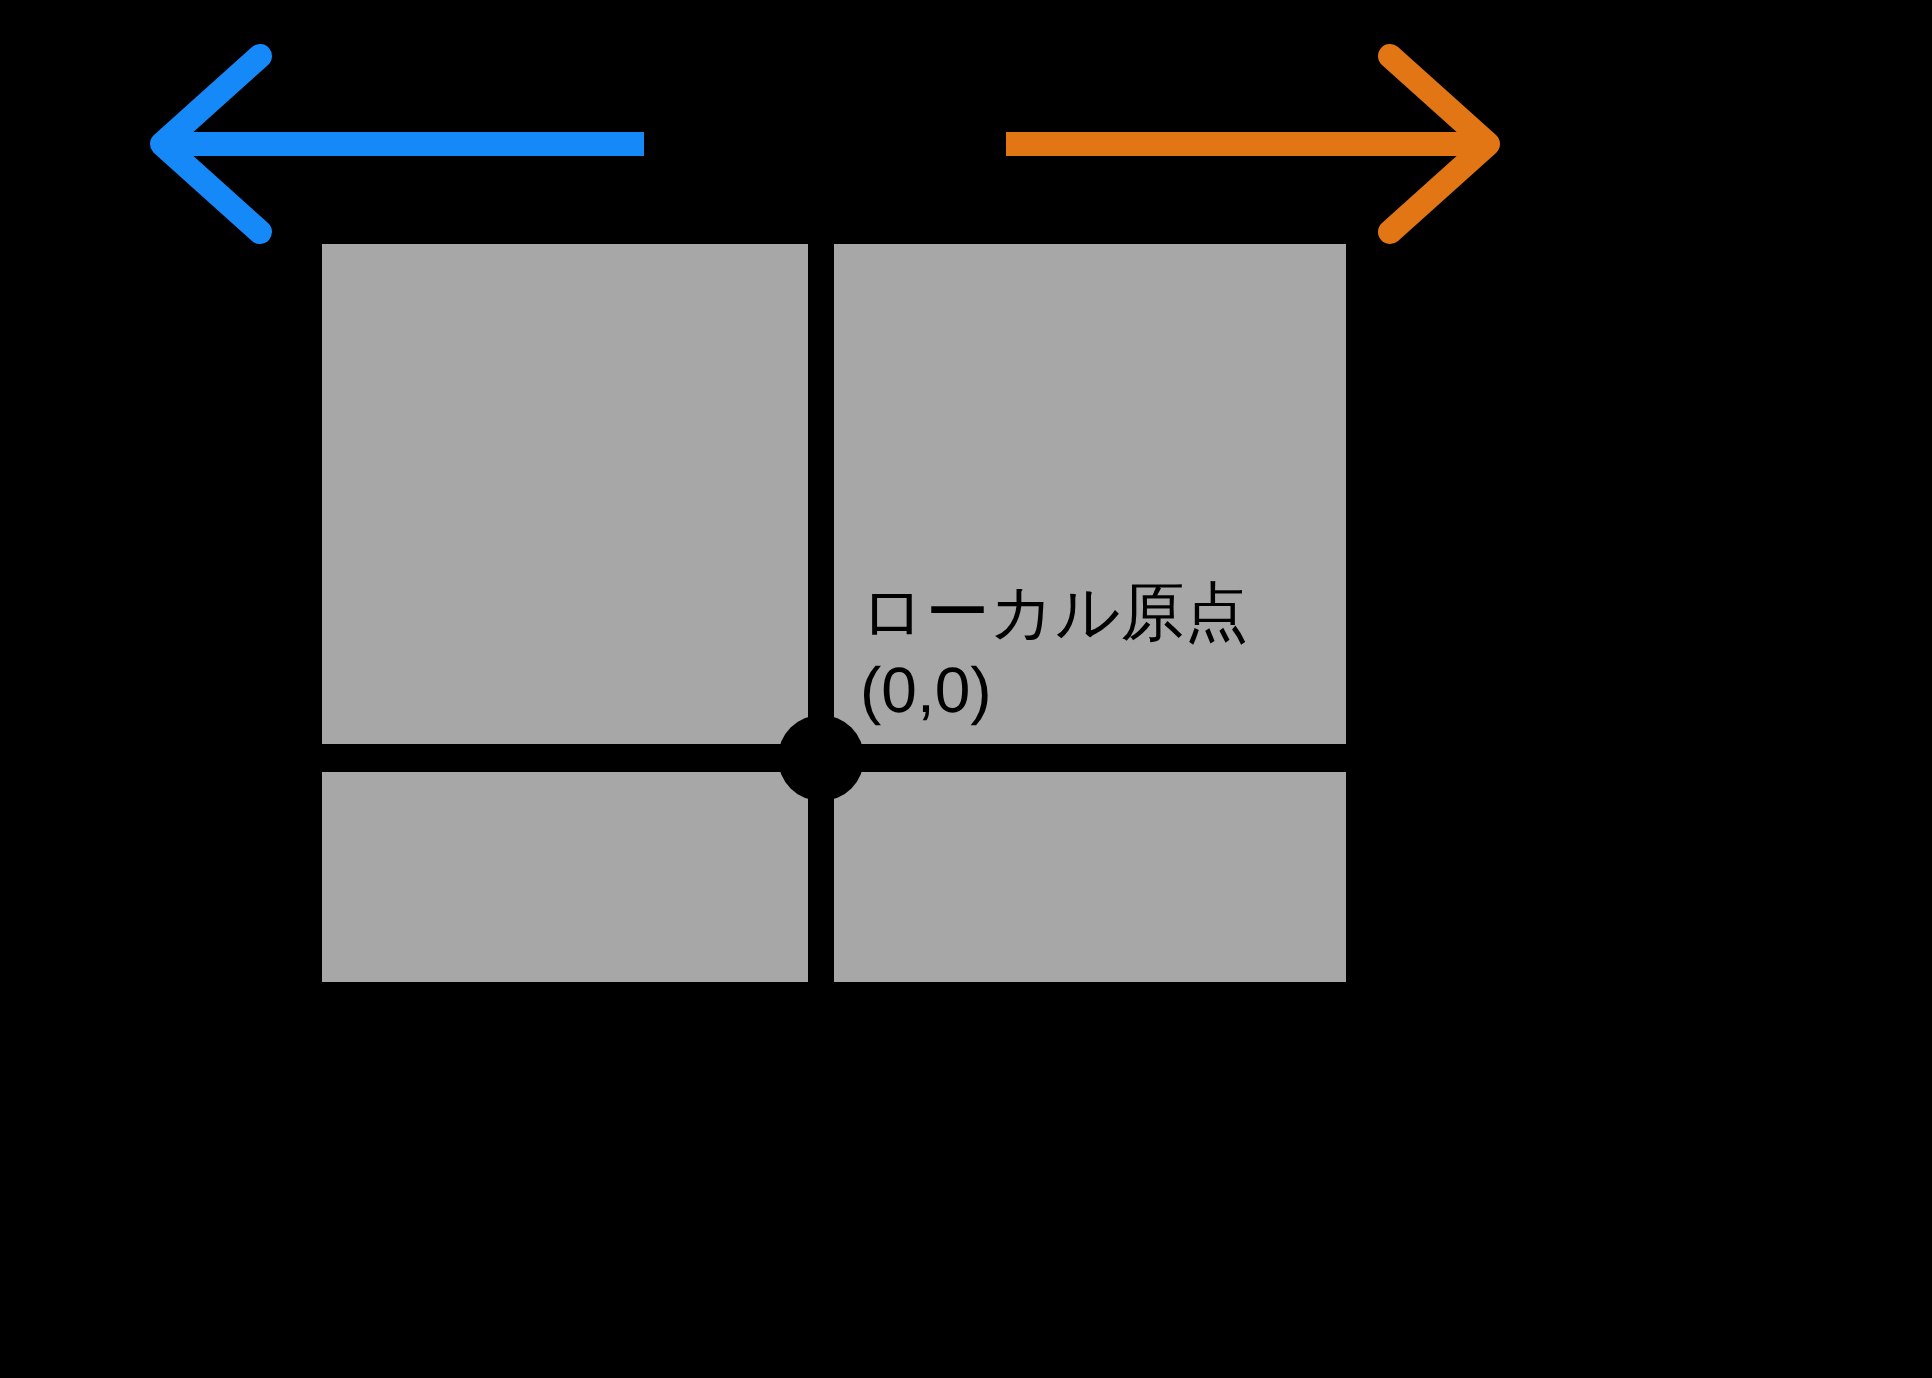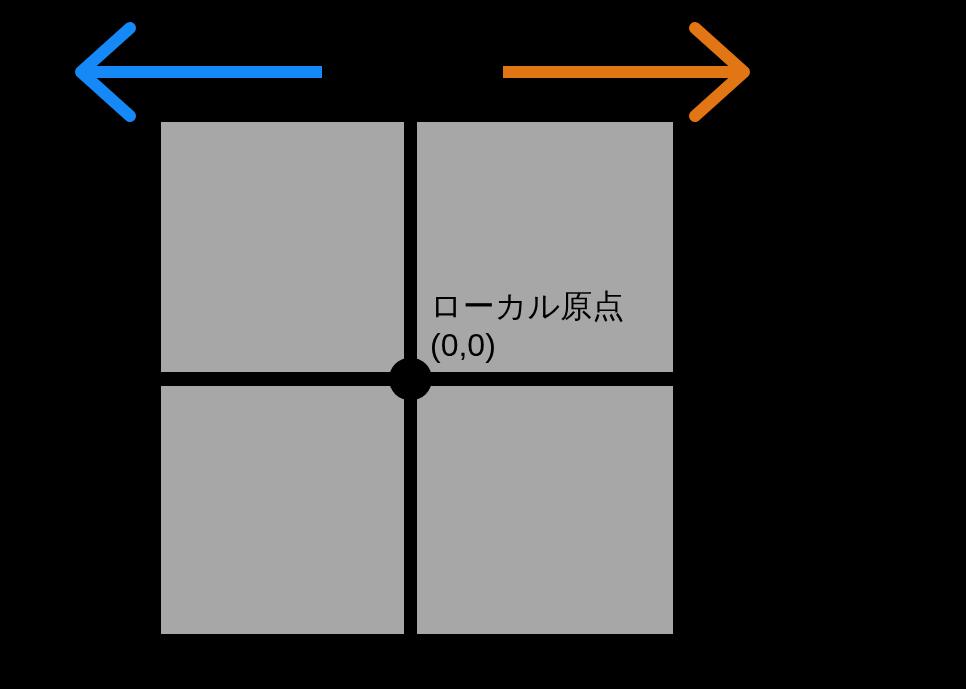--- a/index.html
+++ b/index.html
@@ -3,21 +3,21 @@
 <meta charset="utf-8">
 <style>
   html, body {
     margin: 0;
     padding: 0;
     background: #000;
   }
   .stage {
     position: relative;
     width: 966px;
-    height: 689px;
+    height: 491px;
     overflow: hidden;
   }
   .stage svg {
     display: block;
     width: 966px;
     height: 689px;
   }
   .origin-label-text {
     font-family: "Liberation Sans", "DejaVu Sans", sans-serif;
     font-size: 32px;

